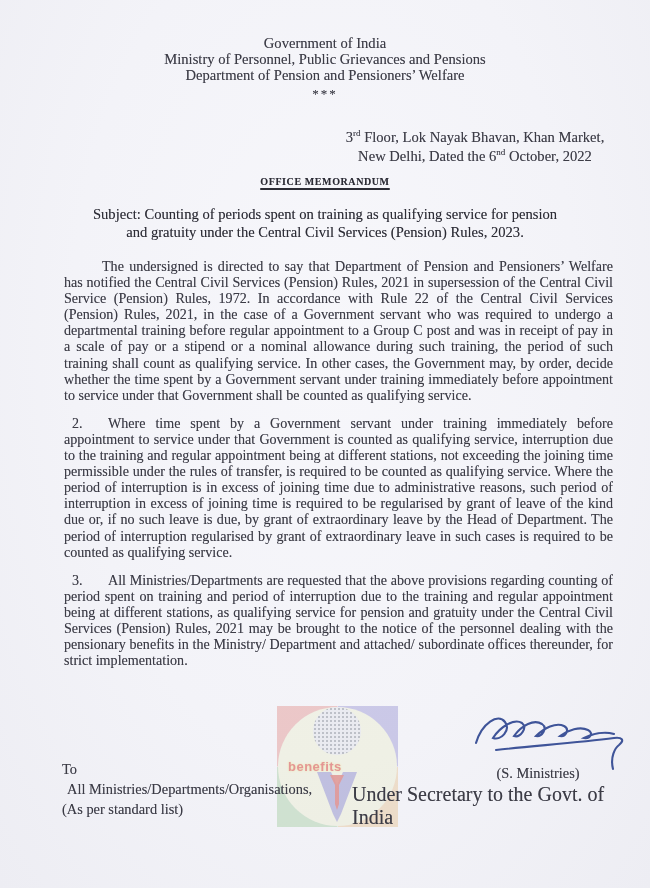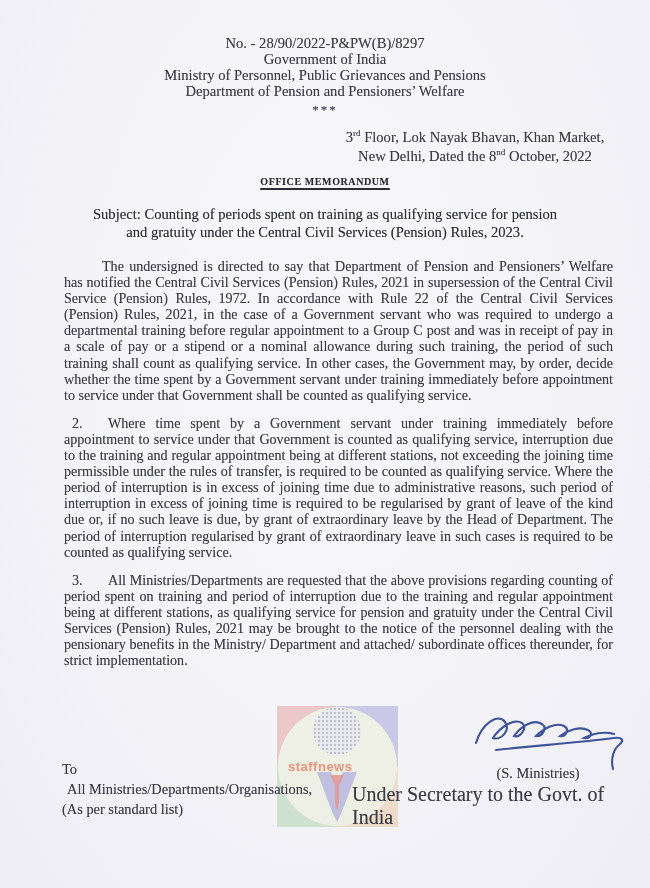--- a/index.html
+++ b/index.html
@@ -72,30 +72,29 @@
   .sig-title{position:absolute;left:352px;top:88px;font-size:20px;}
   .to-block{position:absolute;left:62px;top:64px;font-size:14.4px;line-height:20px;}
   .to-line1{padding-left:5px;font-family:Liberation Serif, serif;}
 </style>
 </head>
 <body>
 
 <div class="page">
 
   <div class="hdr center">
-    <div>No. - 28/90/2022-P&amp;PW(B)/8297</div>
     <div>Government of India</div>
     <div>Ministry of Personnel, Public Grievances and Pensions</div>
     <div>Department of Pension and Pensioners’ Welfare</div>
     <div class="stars">***</div>
   </div>
 
   <div class="addr">
     <div><span>3</span><sup>rd</sup><span> Floor, Lok Nayak Bhavan, Khan  Market,</span></div>
-    <div><span>New Delhi, Dated the  8</span><sup>nd</sup><span>  October, 2022</span></div>
+    <div><span>New Delhi, Dated the  6</span><sup>nd</sup><span>  October, 2022</span></div>
   </div>
 
   <div class="om-head">
     <span>OFFICE MEMORANDUM</span>
   </div>
 
   <div class="subject">
     <div>Subject: Counting of periods spent on training as qualifying service for pension</div>
     <div>and gratuity under the Central Civil Services (Pension) Rules, 2023.</div>
   </div>
@@ -105,21 +104,21 @@
     <p><span class="pnum">2.</span><span>Where time spent by a Government servant under training immediately before appointment to service under that Government is counted as qualifying service, interruption due to the training and regular appointment being at different stations, not exceeding the joining time permissible under the rules of transfer, is required to be counted as qualifying service.  Where the period of interruption is in excess of joining time due to administrative reasons, such period of interruption in excess of joining time is required to be regularised by grant of leave of the kind due or, if no such leave is due, by grant of extraordinary leave by the Head of Department. The period of interruption regularised by grant of extraordinary leave in such cases is required to be counted as qualifying service.</span></p>
     <p><span class="pnum">3.</span><span>All Ministries/Departments are  requested that the above provisions regarding counting of period spent on training and period of interruption due to the training and regular appointment being at different stations, as qualifying service for pension and gratuity under the Central Civil Services (Pension) Rules, 2021 may be brought to the notice of the personnel dealing with the pensionary benefits in the Ministry/ Department and attached/ subordinate offices thereunder, for strict implementation.</span></p>
   </div>
 
   <div class="bottom">
 
     <div class="wm">
       <div class="quads"></div>
       <div class="disc"></div>
       <div class="ball"></div>
-      <div class="wm-text">staffnews</div>
+      <div class="wm-text">benefits</div>
       <svg class="emblem" width="46" height="52" viewBox="0 0 46 52">
         <path d="M3 0 L17 0 L23 13 L29 0 L43 0 L27 42 L23 50 L19 42 Z" fill="#8583cc" opacity="0.85"></path>
         <path d="M16 3 L30 3 L25 13 L25 32 L23 38 L21 32 L21 13 Z" fill="#d9453c" opacity="0.9"></path>
       </svg>
     </div>
 
     <svg class="sig-scribble" width="162" height="66" viewBox="0 0 162 66">
       <g fill="none" stroke="#2c448f" stroke-width="2.1" stroke-linecap="round" opacity="0.9">
         <path d="M8 36 C14 16 30 6 37 15 C43 23 33 34 25 31 C32 20 46 11 54 16 C60 21 52 31 46 29 C54 18 66 12 74 17 C80 21 74 30 68 29 C76 21 88 15 96 19 C102 22 98 30 92 29 C100 23 112 19 120 23 C126 26 122 32 116 31 C124 27 136 24 146 27"></path>
         <path d="M28 43 C62 39 108 36 146 31 C154 30 157 33 151 38 C147 41 142 50 145 62"></path>

